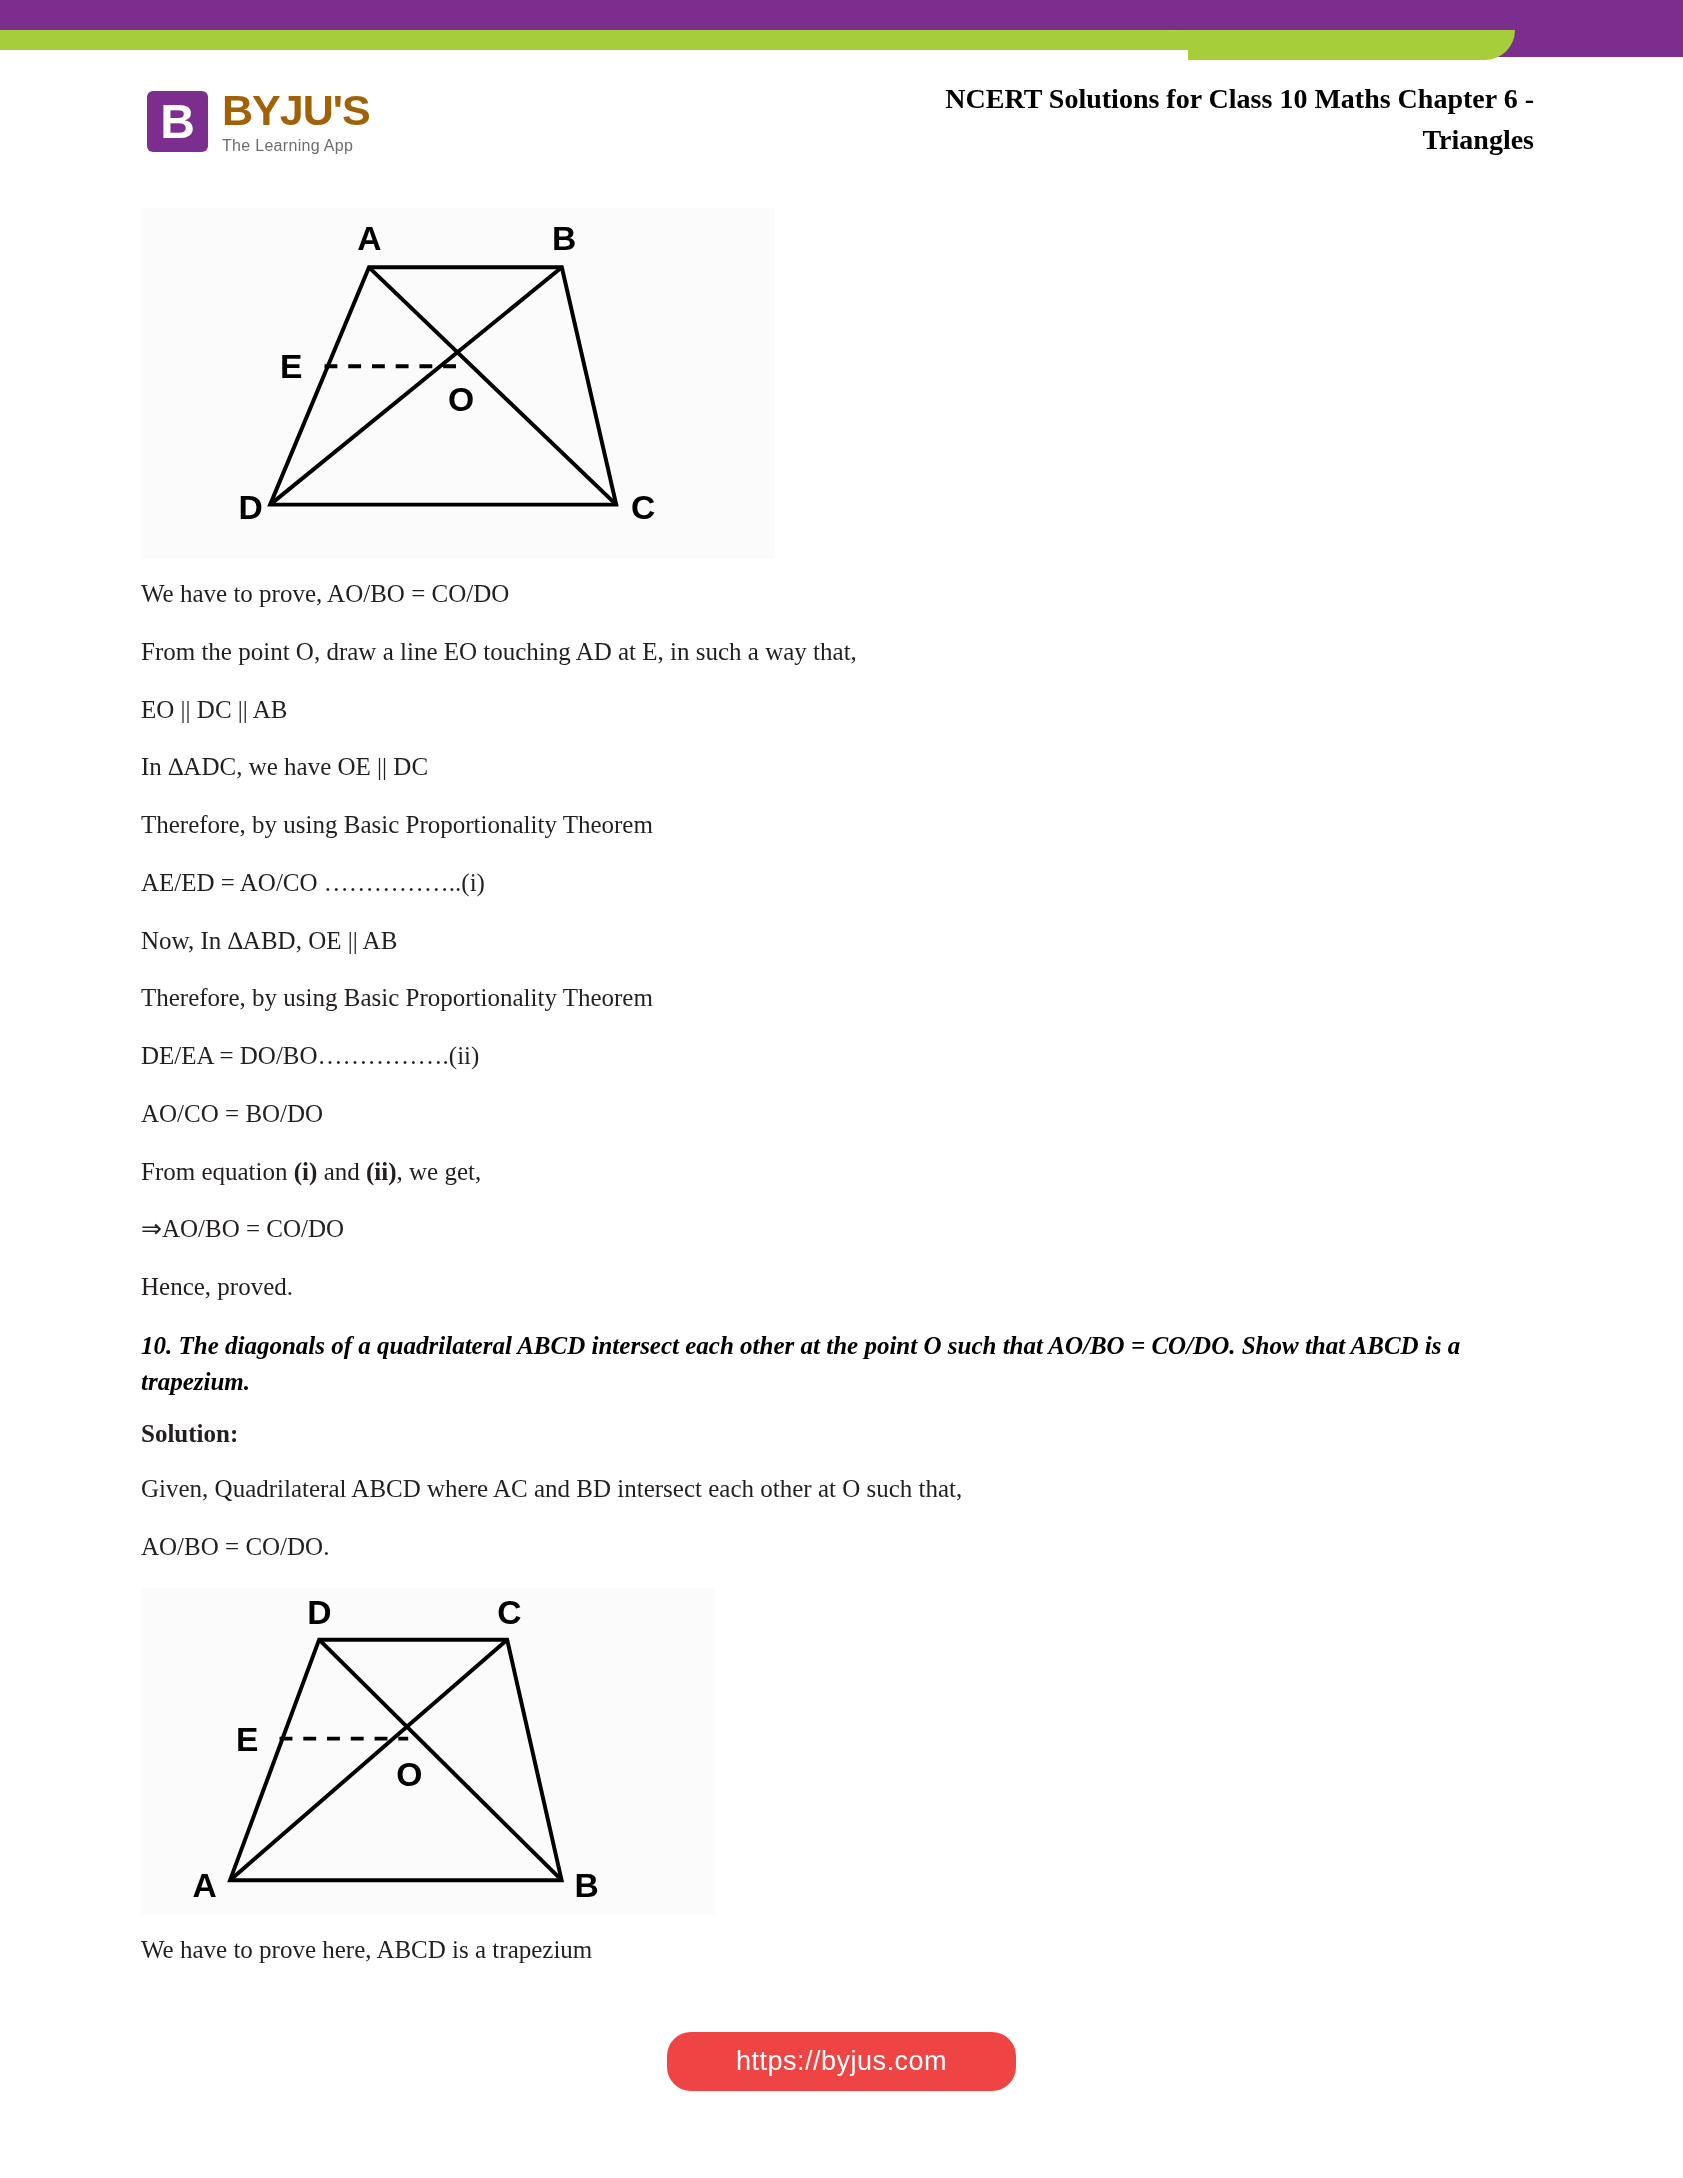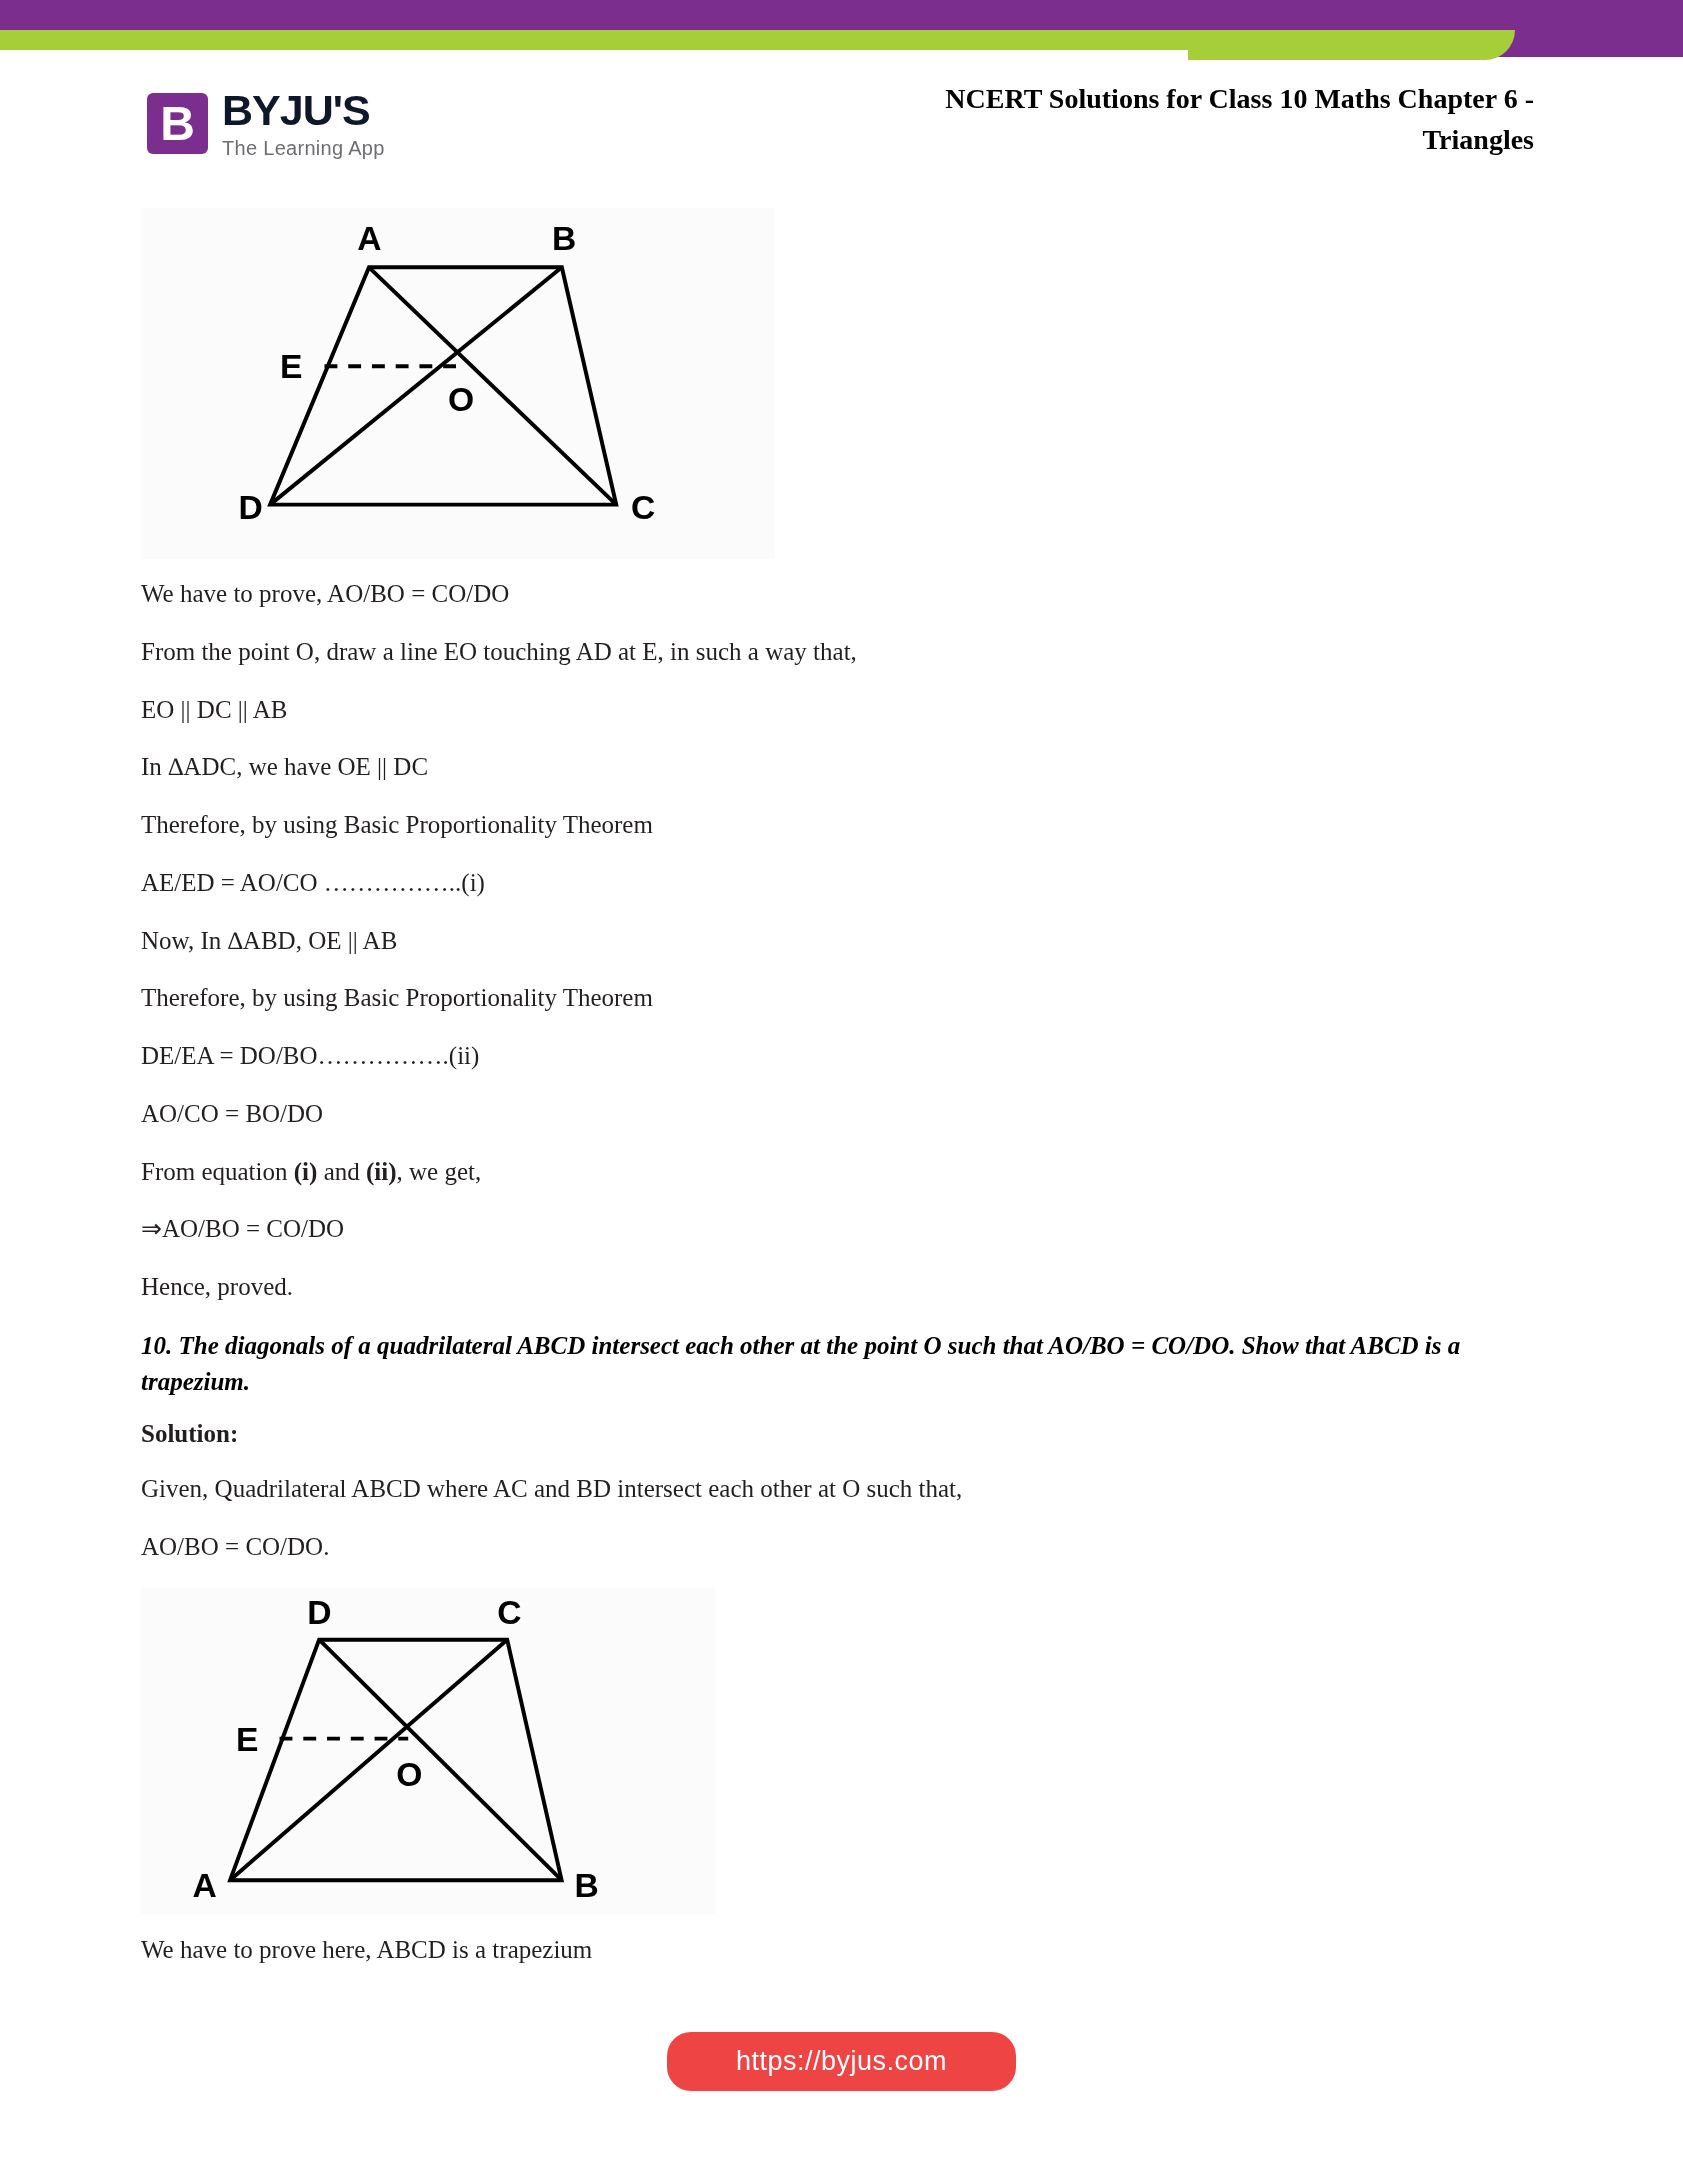--- a/index.html
+++ b/index.html
@@ -95,26 +95,26 @@
   .logo-text {
     display: flex;
     flex-direction: column;
     justify-content: center;
     line-height: 1;
   }
   .logo-title {
     font-family: "Liberation Sans", sans-serif;
     font-weight: bold;
     font-size: 43px;
-    color: #0f172a;
+    color: #a16207;
     letter-spacing: -1px;
   }
   .logo-sub {
     font-family: "Liberation Sans", sans-serif;
-    font-size: 20px;
+    font-size: 16px;
     color: #6d6e71;
     margin-top: 6px;
     letter-spacing: 0.3px;
   }
   .doc-title {
     position: absolute;
     right: 149px;
     top: 0px;
     width: 752px;
     text-align: right;

